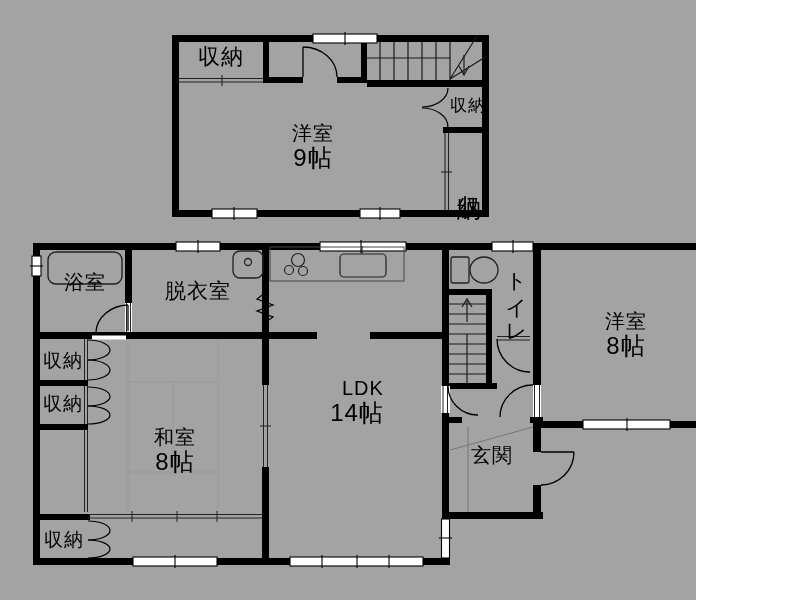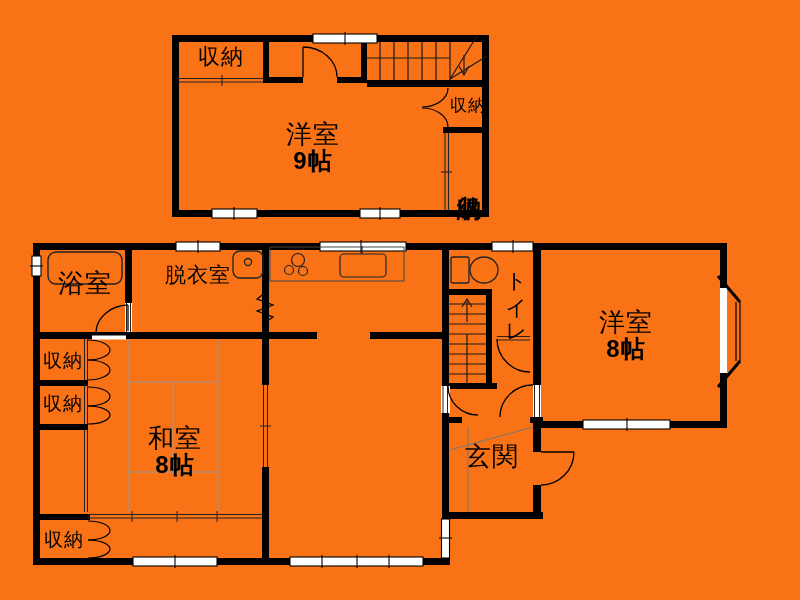--- a/index.html
+++ b/index.html
@@ -1,22 +1,22 @@
 <!DOCTYPE html>
 <html><head>
 <meta charset="utf-8">
 <style>
   html,body{margin:0;padding:0;background:#fff;}
-  #stage{position:relative;width:800px;height:600px;background:#f97316;overflow:hidden;
+  #stage{position:relative;width:696px;height:600px;background:#a3a3a3;overflow:hidden;
          font-family:"Liberation Sans","DejaVu Sans",sans-serif;}
   #plan-svg{position:absolute;left:0;top:0;}
   .lbl{position:absolute;transform:translate(-50%,-50%);white-space:nowrap;color:#000;
        text-align:center;line-height:1.08;letter-spacing:1px;}
   .lbl-v{writing-mode:vertical-rl;text-orientation:upright;letter-spacing:2px;}
-  .fs26{font-size:26px;text-align:right;} .fs24{font-size:24px;font-weight:bold;} .fs22{font-size:22px;}
+  .fs26{font-size:20px;text-align:right;} .fs24{font-size:24px;} .fs22{font-size:22px;}
   .fs21{font-size:21px;} .fs19{font-size:19px;} .fs17{font-size:17px;}
 </style>
 </head>
 <body>
 
 <div id="stage">
 
 <svg id="plan-svg" width="800" height="600" viewBox="0 0 800 600">
 
   <g>
@@ -241,27 +241,31 @@
 
 <div class="lbl fs22" style="left:221px;top:57px">収納</div>
 <div class="lbl" style="left:313px;top:147px">
   <div class="fs26">洋室</div>
   <div class="fs24">9帖</div>
 </div>
 <div class="lbl fs17" style="left:468px;top:106px">収納</div>
 <div class="lbl lbl-v fs24" style="left:469px;top:178px">収納</div>
 
 <div class="lbl fs26" style="left:85px;top:283px">浴室</div>
-<div class="lbl fs21" style="left:198px;top:275px">脱衣室</div>
+<div class="lbl fs21" style="left:198px;top:291px">脱衣室</div>
 <div class="lbl fs19" style="left:63px;top:361px">収納</div>
 <div class="lbl fs19" style="left:63px;top:404px">収納</div>
 <div class="lbl" style="left:175px;top:451px">
   <div class="fs26">和室</div>
   <div class="fs24">8帖</div>
 </div>
+<div class="lbl" style="left:357px;top:402px">
+  <div class="fs26">LDK</div>
+  <div class="fs24">14帖</div>
+</div>
 <div class="lbl fs26" style="left:492px;top:456px">玄関</div>
 <div class="lbl lbl-v fs21" style="left:516px;top:296px">トイレ</div>
 <div class="lbl" style="left:626px;top:335px">
   <div class="fs26">洋室</div>
   <div class="fs24">8帖</div>
 </div>
 <div class="lbl fs19" style="left:64px;top:540px">収納</div>
 
 </div>
 

